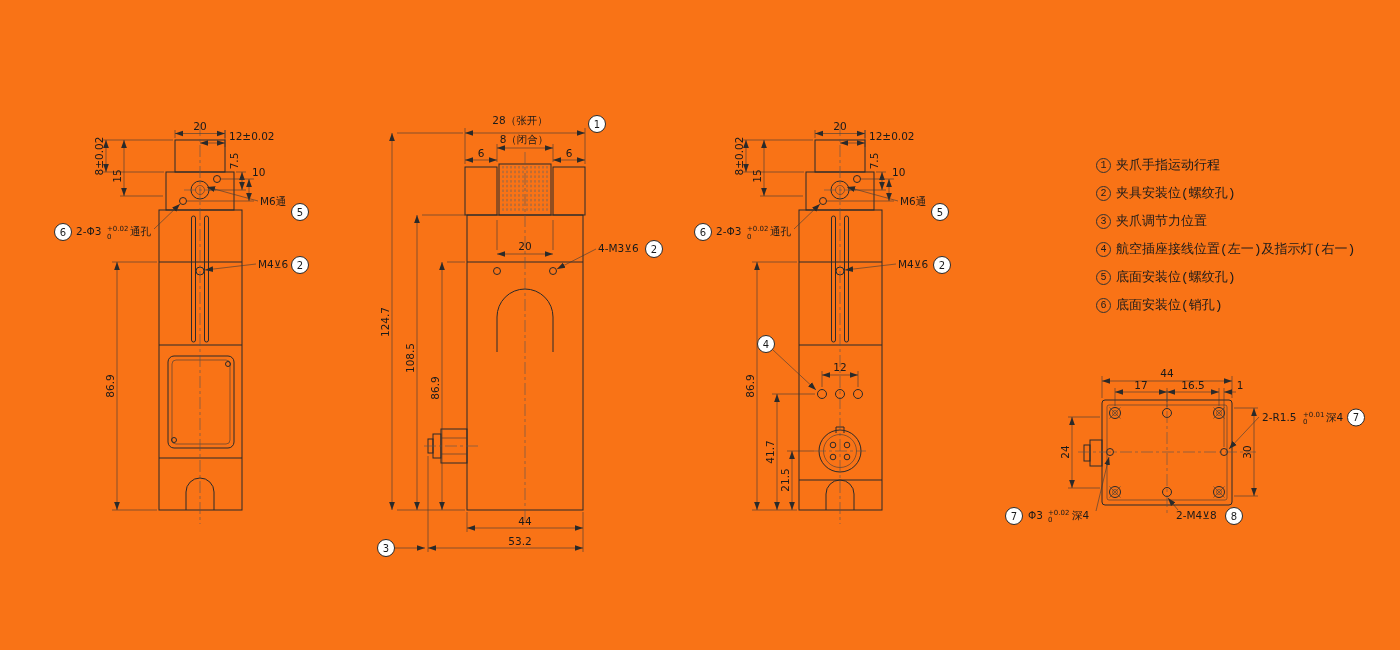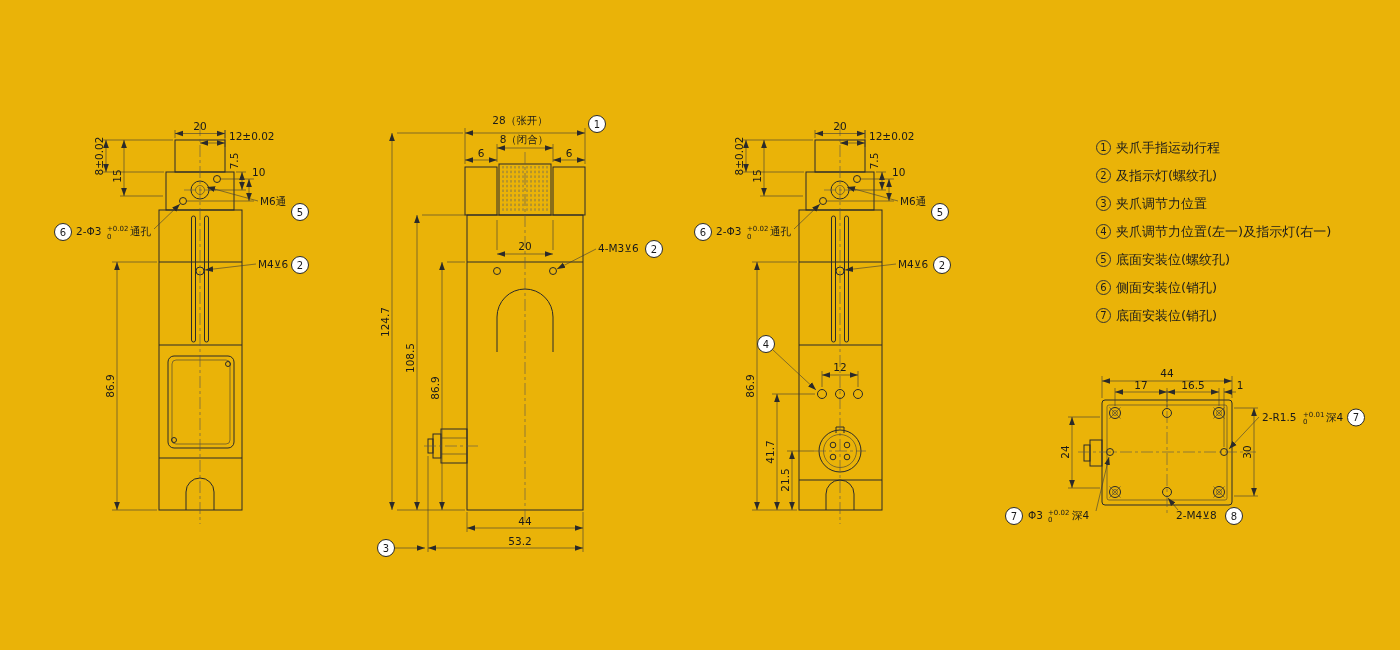--- a/index.html
+++ b/index.html
@@ -1,30 +1,30 @@
 <!DOCTYPE html>
 <html><head>
 <meta charset="utf-8">
 <style>
   * { margin:0; padding:0; box-sizing:border-box; }
   html,body { background:#fff; }
   body { width:1400px; height:650px; font-family:"DejaVu Sans","Liberation Sans",sans-serif; }
-  .stage { position:relative; width:1400px; height:650px; background:#eab308; overflow:hidden; }
+  .stage { position:relative; width:1400px; height:650px; background:#f97316; overflow:hidden; }
   svg { position:absolute; left:0; top:0; }
   svg text { font-family:"DejaVu Sans","Liberation Sans",sans-serif; }
   .ln { stroke:#2a2a2a; stroke-width:1; fill:none; }
   .lt { stroke:#3a3a3a; stroke-width:0.6; fill:none; }
   .cl { stroke:#555; stroke-width:0.6; fill:none; stroke-dasharray:12 3 3 3; }
   .knurl { stroke:#666; stroke-width:0.8; fill:none; stroke-dasharray:2.5 2.2; }
   .d { font-size:10.5px; fill:#1a1a1a; }
   .s { font-size:7px; fill:#1a1a1a; }
   .mid { text-anchor:middle; }
   .balloon circle { fill:#fff; stroke:#2a2a2a; stroke-width:1; }
   .balloon text { font-size:10px; fill:#1a1a1a; text-anchor:middle; }
-  .notes { position:absolute; left:1096px; top:134px; font-size:13px; color:#1c1c1c; }
+  .notes { position:absolute; left:1096px; top:152px; font-size:13px; color:#1c1c1c;font-family:Liberation Mono, monospace; }
   .notes .note { height:28px; line-height:28px; white-space:nowrap; }
   .nnum { display:inline-block; width:15px; height:15px; line-height:14px; border:1px solid #333;
           border-radius:50%; text-align:center; font-size:10px; margin-right:5px; vertical-align:1px; color:#1c1c1c; }
 </style>
 </head>
 <body>
 
 <div class="stage">
 <svg width="1400" height="650" viewBox="0 0 1400 650">
   <defs>
@@ -389,20 +389,19 @@
       <g class="balloon">
         <circle cx="1234" cy="516" r="8.5"></circle>
             <text x="1234" y="519.5">8</text>
       </g>
     </g>
   </g>
 </svg>
 
 <div class="notes">
   <div class="note"><span class="nnum">1</span><span>夹爪手指运动行程</span></div>
-  <div class="note"><span class="nnum">2</span><span>及指示灯(螺纹孔)</span></div>
+  <div class="note"><span class="nnum">2</span><span>夹具安装位(螺纹孔)</span></div>
   <div class="note"><span class="nnum">3</span><span>夹爪调节力位置</span></div>
-  <div class="note"><span class="nnum">4</span><span>夹爪调节力位置(左一)及指示灯(右一)</span></div>
+  <div class="note"><span class="nnum">4</span><span>航空插座接线位置(左一)及指示灯(右一)</span></div>
   <div class="note"><span class="nnum">5</span><span>底面安装位(螺纹孔)</span></div>
-  <div class="note"><span class="nnum">6</span><span>侧面安装位(销孔)</span></div>
-  <div class="note"><span class="nnum">7</span><span>底面安装位(销孔)</span></div>
+  <div class="note"><span class="nnum">6</span><span>底面安装位(销孔)</span></div>
 </div>
 </div>
 
 </body></html>

